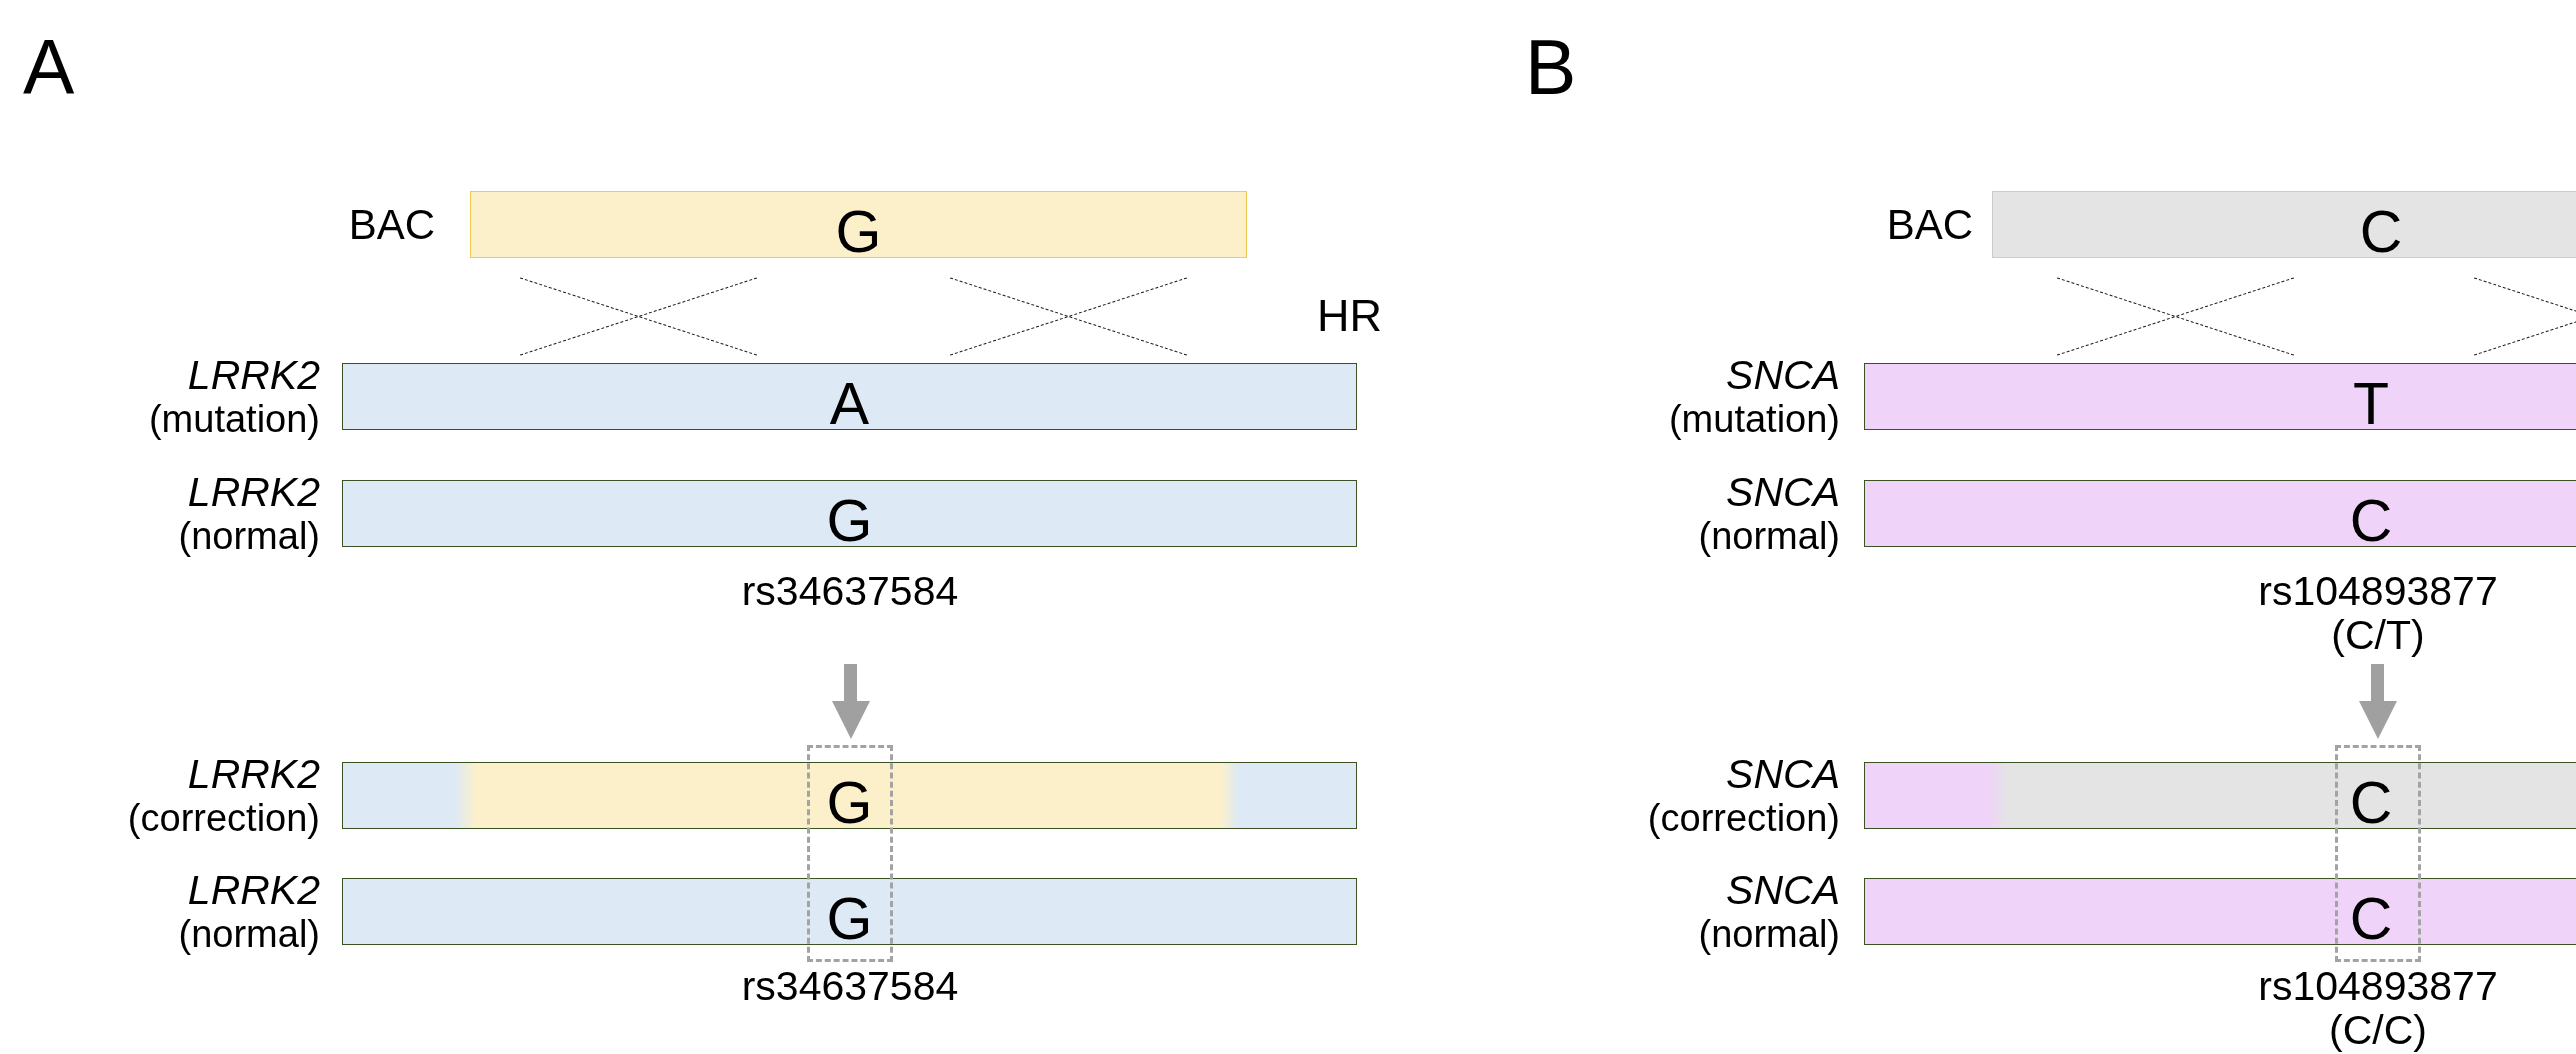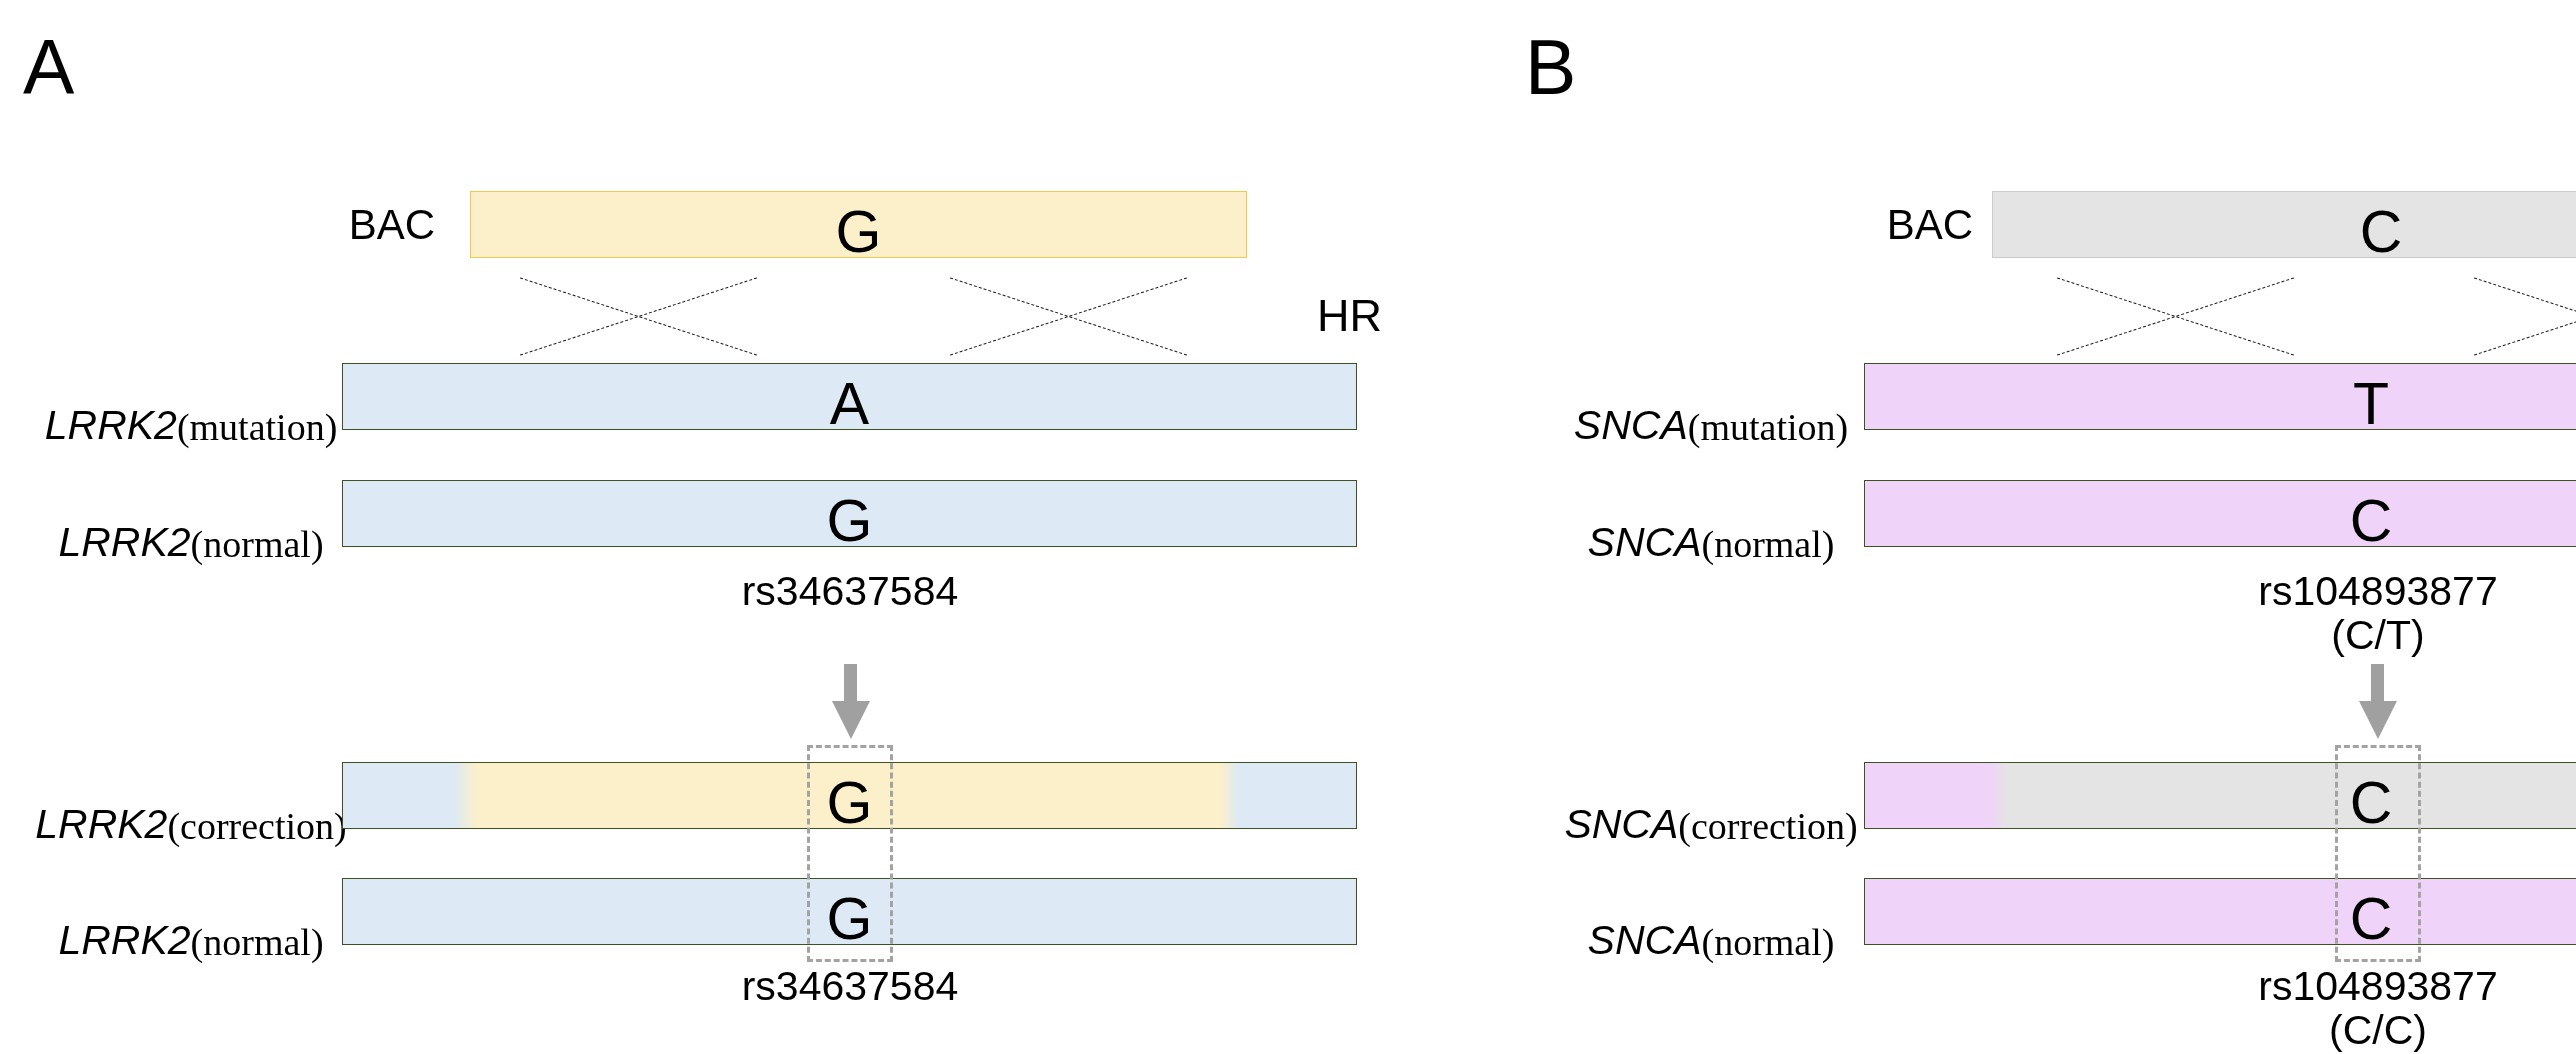--- a/index.html
+++ b/index.html
@@ -15,24 +15,24 @@
   .bac-a{background:var(--bac-a-fill);border:1.5px solid var(--bac-a-border);}
   .bac-b{background:var(--bac-b-fill);border:1.5px solid var(--bac-b-border);}
   .gene-a{background:var(--gene-a-fill);border:1.5px solid var(--gene-border);}
   .gene-b{background:var(--gene-b-fill);border:1.5px solid var(--gene-border);}
   .corr-a{background:linear-gradient(90deg,var(--gene-a-fill) 0%,var(--gene-a-fill) 11%,
           var(--bac-a-fill) 13.2%,var(--bac-a-fill) 86.6%,var(--gene-a-fill) 88.4%,var(--gene-a-fill) 100%);
           border:1.5px solid var(--gene-border);}
   .corr-b{background:linear-gradient(90deg,var(--gene-b-fill) 0%,var(--gene-b-fill) 12.3%,
           var(--bac-b-fill) 14.1%,var(--bac-b-fill) 88.5%,var(--gene-b-fill) 90.2%,var(--gene-b-fill) 100%);
           border:1.5px solid var(--gene-border);}
-  .gene-label{width:258px;height:103px;display:flex;flex-direction:row;
+  .gene-label{width:258px;height:103px;display:flex;flex-direction:column;
               align-items:flex-end;justify-content:center;text-align:right;}
   .gene-name{font-size:41px;line-height:45px;font-style:italic;}
-  .gene-state{font-size:38px;line-height:42px;font-family:Liberation Serif, serif;}
+  .gene-state{font-size:38px;line-height:42px;}
   .snp-label{width:618px;text-align:center;font-size:41px;line-height:44px;}
   .xcross{width:237px;height:77px;z-index:0;}
   .xl{position:absolute;left:50%;top:50%;width:249px;margin-left:-125px;
       border-top:1.5px dashed var(--crossover);}
   .xl.a{transform:rotate(18.06deg);} .xl.b{transform:rotate(-18.06deg);}
   .arrow{width:39px;height:75px;z-index:2;}
   .arrow .shaft{width:12.4px;height:37px;margin:0 auto;background:var(--arrow);}
   .arrow .head{width:0;height:0;margin:0 auto;border-left:19.6px solid transparent;
                border-right:19.6px solid transparent;border-top:38px solid var(--arrow);}
   .snp-box{box-sizing:border-box;width:86px;height:217px;border:3.6px dashed var(--dash-box);

